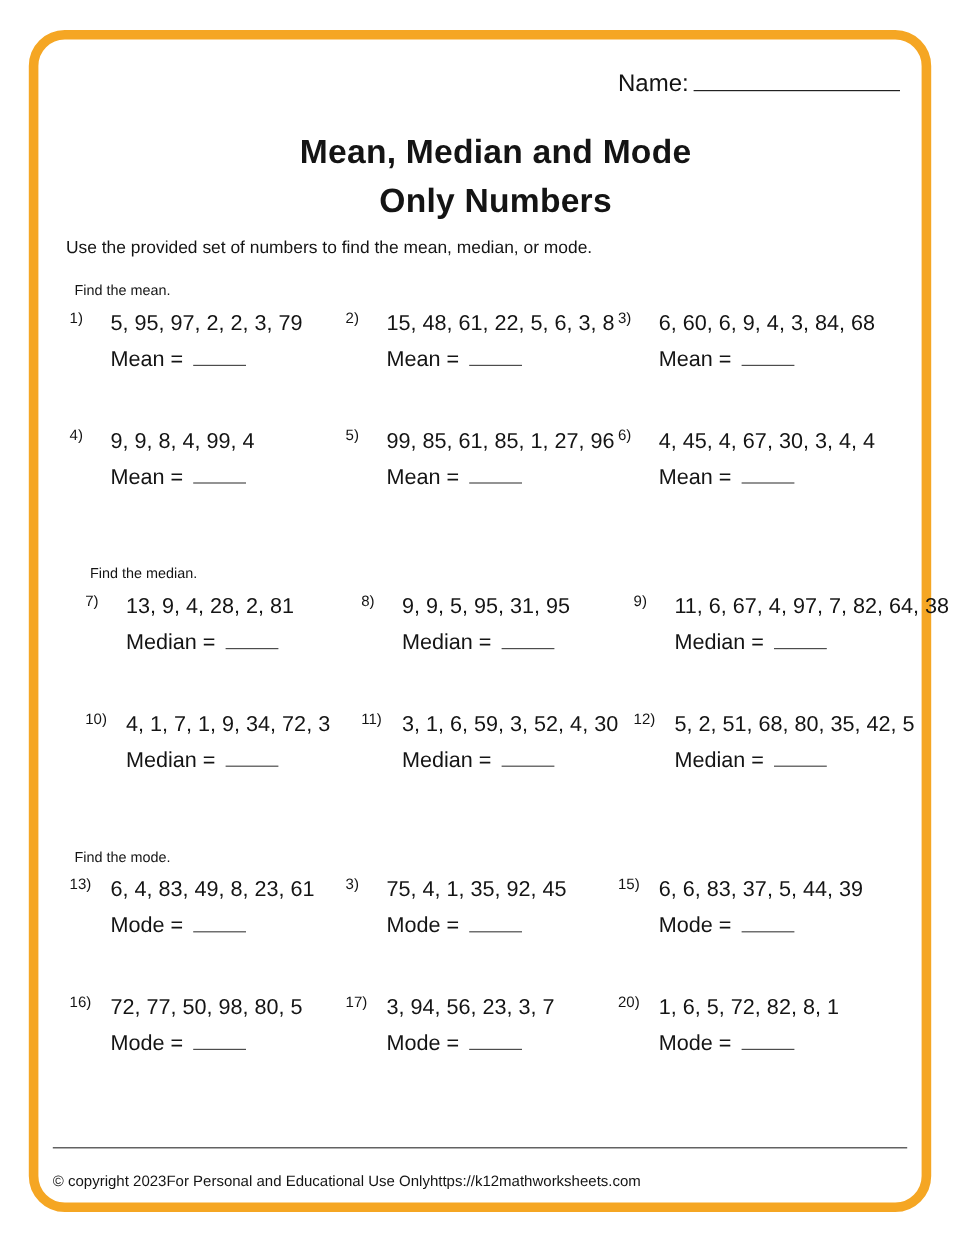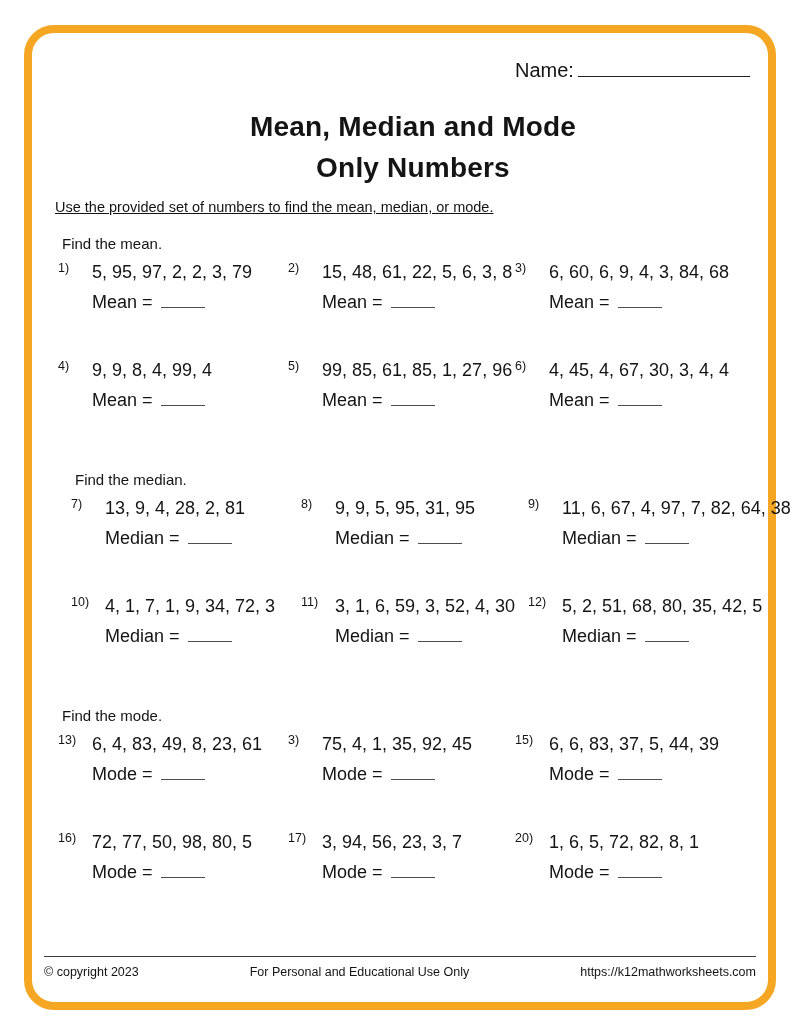--- a/index.html
+++ b/index.html
@@ -8,43 +8,43 @@
 
   .frame { position:absolute; left:24px; top:25px; right:24px; bottom:25px;
            border:8px solid #F5A623; border-radius:30px; pointer-events:none; }
 
   .name-row { position:absolute; top:59px; left:515px; font-size:20px; white-space:nowrap; }
   .name-line { display:inline-block; width:172px; height:14px; border-bottom:1.6px solid #222; margin-left:4px; }
 
   .title { position:absolute; top:106px; left:13px; width:100%; text-align:center;
            font-size:28px; font-weight:bold; line-height:41px; letter-spacing:0.2px; }
 
-  .instruction { position:absolute; top:199px; left:55px; font-size:14.5px;text-decoration:underline; }
+  .instruction { position:absolute; top:199px; left:55px; font-size:14.5px; }
 
   .section { position:absolute; left:58px; right:36px; }
   .section-mean   { top:235px; }
   .section-median { top:471px;margin-left:13px; }
   .section-mode   { top:707px; }
 
-  .section-heading { font-size:15px; margin-left:4px; }
+  .section-heading { font-size:12px; margin-left:4px; }
 
   .prob-grid { display:grid; grid-template-columns:230px 227px auto;
                grid-auto-rows:55px; row-gap:43px; margin-top:10px; }
 
   .prob { display:flex; align-items:flex-start; }
   .prob-num { width:26px; flex:0 0 26px; font-size:12.5px; margin-right:8px; transform:translateY(-1px); }
   .prob-body { font-size:18px; }
   .prob-numbers { white-space:nowrap; }
   .answer-row { margin-top:9px; white-space:nowrap; }
   .answer-blank { display:inline-block; width:44px; height:13px;
                   border-bottom:1.7px solid #4d4d4d; margin-left:8px; }
 
   .footer { position:absolute; left:44px; right:44px; top:956px;
-            border-top:1.5px solid #3c3c3c; padding-top:8px;
-            display:flex; justify-content:space-between; font-size:12.5px; }
+            border-top:1.5px solid #3c3c3c; padding-top:20px;
+            display:flex; font-size:12.5px; }
 </style>
 </head>
 <body>
 
 <div class="page">
 
   <div class="frame"></div>
 
   <div class="name-row">
     <span>Name:</span><span class="name-line"></span>

